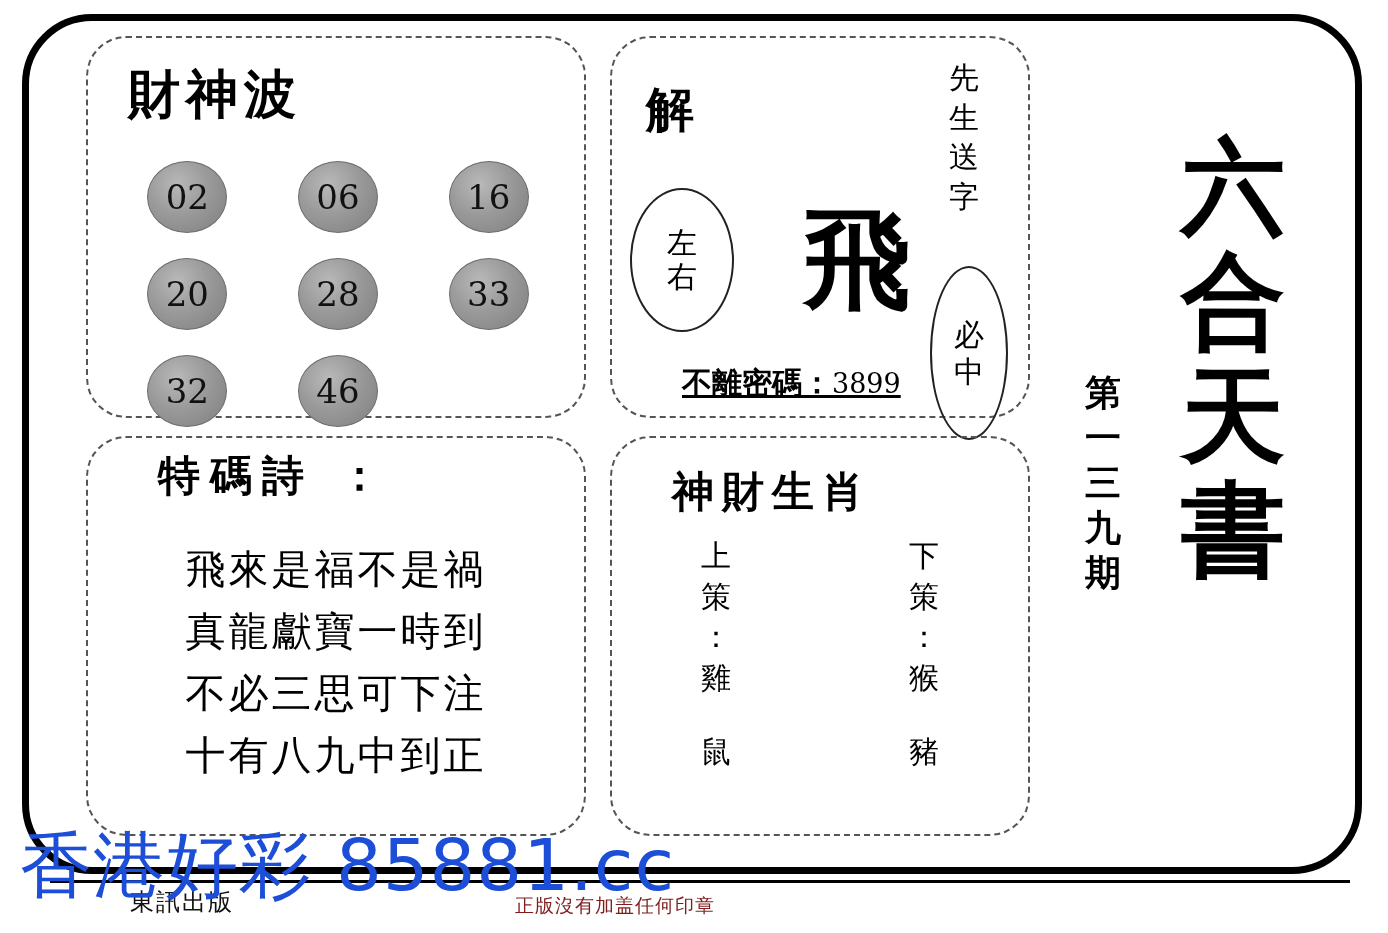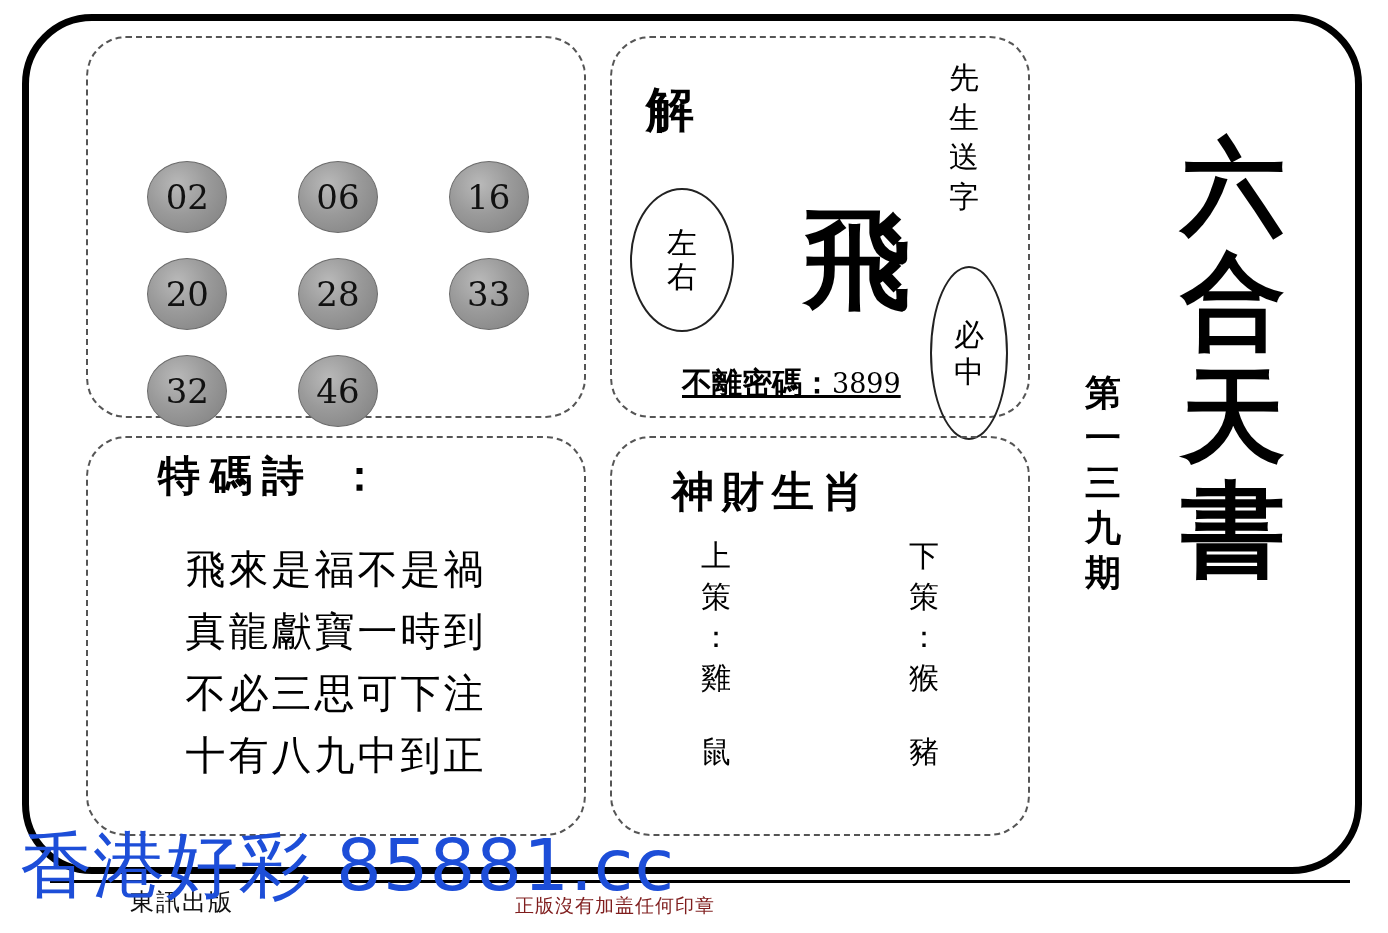--- a/index.html
+++ b/index.html
@@ -251,20 +251,21 @@
   .watermark .wm-num {
     font-family: "DejaVu Sans", "Liberation Sans", sans-serif;
   }
 </style>
 </head>
 <body>
 
 <div class="outer-frame"></div>
 
 <div class="panel" id="panel-caishenbo">
+  <div class="heading-cs">財神波</div>
   <div class="ball-grid">
     <div class="ball">02</div>
     <div class="ball">06</div>
     <div class="ball">16</div>
     <div class="ball">20</div>
     <div class="ball">28</div>
     <div class="ball">33</div>
     <div class="ball">32</div>
     <div class="ball">46</div>
   </div>

